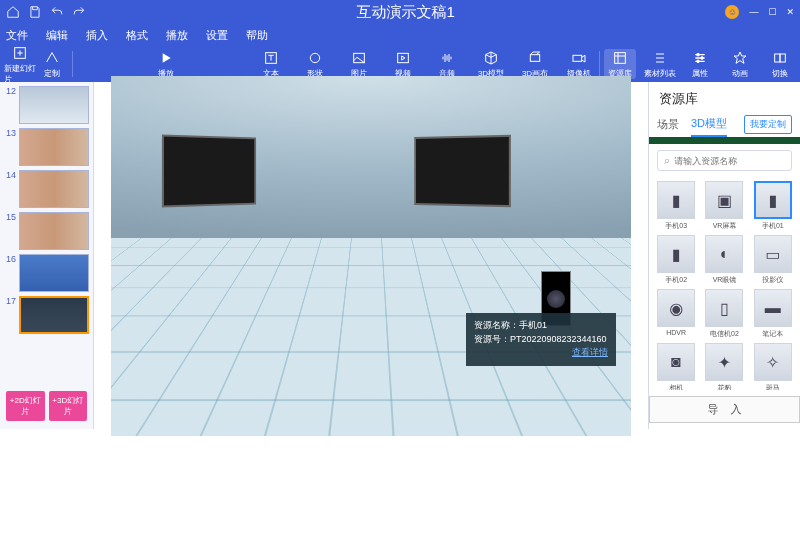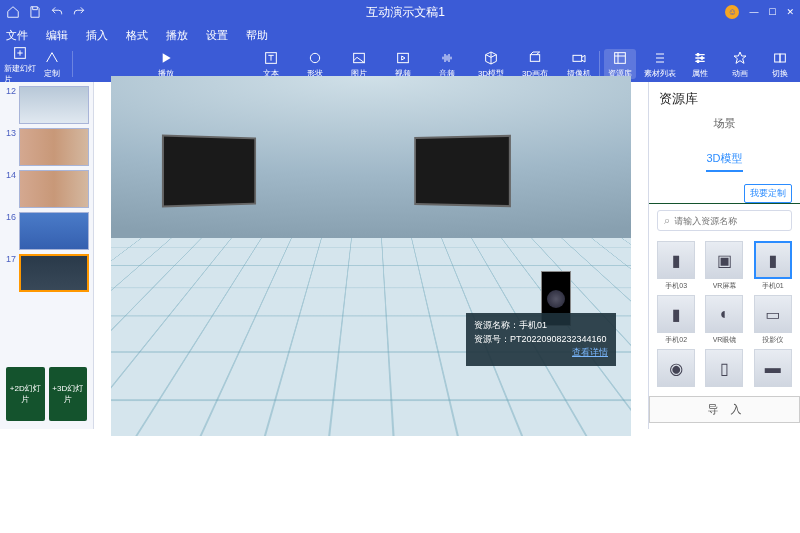--- a/index.html
+++ b/index.html
@@ -1,21 +1,21 @@
 <!DOCTYPE html>
 <html><head>
 <meta charset="utf-8">
 <style>
 * { margin: 0; padding: 0; box-sizing: border-box; font-family: "Microsoft YaHei", sans-serif; }
 body { width: 800px; height: 533px; background: #fff; overflow: hidden; font-size: 9px; }
 
 .titlebar { height: 24px; background: #3b5bd6; display: flex; align-items: center; padding: 0 6px; color: #fff; }
 .titlebar .ticons { display: flex; gap: 8px; }
 .titlebar .ticons span { width: 14px; height: 14px; display: flex; align-items: center; justify-content: center; cursor: pointer; }
-.titlebar .title { flex: 1; text-align: center; font-size: 12px; }
+.titlebar .title { flex: 1; text-align: center; font-size: 15px; }
 .titlebar .right { display: flex; gap: 10px; align-items: center; }
 .titlebar .right span { cursor: pointer; }
 .avatar-circle { width: 14px; height: 14px; border-radius: 50%; background: #f5a623; display: flex; align-items: center; justify-content: center; font-size: 9px; color: #3b5bd6; }
 
 .menubar { height: 22px; background: #3b5bd6; display: flex; align-items: center; padding: 0 6px; gap: 18px; color: #fff; font-size: 11px; }
 .menubar span { cursor: pointer; }
 
 .toolbar { height: 36px; background: #3b5bd6; display: flex; align-items: center; padding: 0 4px; color: #fff; }
 .tb-group { display: flex; gap: 0; }
 .tb-group.center { gap: 12px; }
@@ -32,40 +32,40 @@
 .slides-scroll { flex: 1; overflow: hidden; }
 .slide-item { display: flex; gap: 3px; margin-bottom: 4px; }
 .slide-num { font-size: 9px; color: #4a5fc1; width: 12px; text-align: right; }
 .slide-thumb { width: 70px; height: 38px; background: linear-gradient(180deg,#b8c8d8,#e0e8f0); border: 1px solid #a8b4d8; }
 .slide-thumb.sel { border: 2px solid #ff9800; }
 .slide-thumb.people { background: linear-gradient(90deg,#d4a890,#c89878,#d4b8a0); }
 .slide-thumb.blue { background: linear-gradient(180deg,#4a7bc8,#3560b0); }
 .slide-thumb.dark { background: linear-gradient(180deg,#2a3a4a,#384858); }
 .slide-thumb.grey { background: #a0a0a0; }
 .slide-btns { display: flex; gap: 4px; padding: 4px 2px; }
-.slide-btn { flex: 1; background: #14532d; color: #fff; border: none; padding: 16px 2px; font-size: 8px; cursor: pointer; border-radius: 2px; }
+.slide-btn { flex: 1; background: #ec4899; color: #fff; border: none; padding: 4px 2px; font-size: 8px; cursor: pointer; border-radius: 2px; }
 
 .canvas { flex: 1; background: #fff; display: flex; align-items: center; justify-content: center; position: relative; }
 .stage { width: 520px; height: 360px; background: linear-gradient(180deg,#c5d5e0 0%,#a8c0d0 35%,#b8d0dc 50%,#d8e8f0 100%); position: relative; overflow: hidden; }
 .ceiling { position: absolute; top: 0; left: 0; right: 0; height: 45%; background: radial-gradient(ellipse 140% 100% at 50% 0%, #d0e0e8 0%, #a0b8c8 60%, #88a0b0 100%); }
 .floor-grid { position: absolute; bottom: 0; left: 0; right: 0; height: 55%; background: #d5e5ed;
   background-image: repeating-linear-gradient(0deg, rgba(100,160,180,0.4) 0 1px, transparent 1px 30px),
                     repeating-linear-gradient(90deg, rgba(100,160,180,0.4) 0 1px, transparent 1px 30px);
   transform: perspective(300px) rotateX(60deg); transform-origin: top; }
 .screen { position: absolute; background: #1a1a1a; border: 2px solid #666; }
 .screen.l { top: 60px; left: 50px; width: 100px; height: 70px; transform: perspective(400px) rotateY(20deg); }
 .screen.r { top: 60px; right: 120px; width: 100px; height: 70px; transform: perspective(400px) rotateY(-15deg); }
 .phone-obj { position: absolute; right: 60px; bottom: 110px; width: 30px; height: 55px; background: #000; border: 1px solid #888; }
 .phone-obj::after { content: ""; position: absolute; top: 18px; left: 5px; right: 5px; height: 18px; border-radius: 50%; background: radial-gradient(circle,#556,#223); }
 .tooltip { position: absolute; bottom: 70px; right: 15px; width: 150px; background: rgba(30,50,60,0.9); color: #fff; padding: 6px 8px; font-size: 9px; line-height: 1.5; }
 .tooltip a { color: #7bb8ff; float: right; text-decoration: underline; cursor: pointer; }
 
 .panel { width: 152px; border-left: 1px solid #d5dae8; display: flex; flex-direction: column; background: #fff; }
 .panel-title { font-size: 13px; padding: 8px 10px 4px; color: #222; }
-.panel-tabs { display: flex; padding: 0 8px; gap: 12px; font-size: 11px; border-bottom: 1px solid #14532d; align-items: center; flex-direction: column; }
+.panel-tabs { display: flex; padding: 0 8px; gap: 12px; font-size: 11px; border-bottom: 7px solid #14532d; align-items: center; }
 .panel-tabs span { padding: 4px 0; cursor: pointer; color: #666; }
 .panel-tabs span.active { color: #2b8cff; border-bottom: 2px solid #2b8cff; }
 .panel-tabs .cust { margin-left: auto; color: #2b8cff; font-size: 9px; border: 1px solid #2b8cff; padding: 2px 5px; border-radius: 2px; }
 .search { margin: 6px 8px; display: flex; align-items: center; border: 1px solid #d5dae8; border-radius: 3px; padding: 3px 6px; }
 .search input { border: none; outline: none; flex: 1; font-size: 9px; color: #888; }
 .search .sico { color: #999; margin-right: 4px; font-size: 11px; }
 .assets { flex: 1; overflow-y: auto; padding: 4px 6px; display: grid; grid-template-columns: repeat(3,1fr); gap: 4px 6px; align-content: start; }
 .asset { display: flex; flex-direction: column; align-items: center; cursor: pointer; }
 .asset-img { width: 38px; height: 38px; background: linear-gradient(180deg,#e8ecf2,#d0d6e0); border: 1px solid #d0d6e0; display: flex; align-items: center; justify-content: center; font-size: 16px; color: #445; }
 .asset.sel .asset-img { border: 2px solid #2b8cff; }
@@ -280,20 +280,24 @@
         </div>
         <div class="slide-item">
           <div class="slide-num">13</div>
           <div class="slide-thumb people"></div>
         </div>
         <div class="slide-item">
           <div class="slide-num">14</div>
           <div class="slide-thumb people"></div>
         </div>
         <div class="slide-item">
+          <div class="slide-num">15</div>
+          <div class="slide-thumb people"></div>
+        </div>
+        <div class="slide-item">
           <div class="slide-num">16</div>
           <div class="slide-thumb blue"></div>
         </div>
         <div class="slide-item">
           <div class="slide-num">17</div>
           <div class="slide-thumb dark sel"></div>
         </div>
       </div>
     <div class="slide-btns">
       <button class="slide-btn">+2D幻灯片</button>

